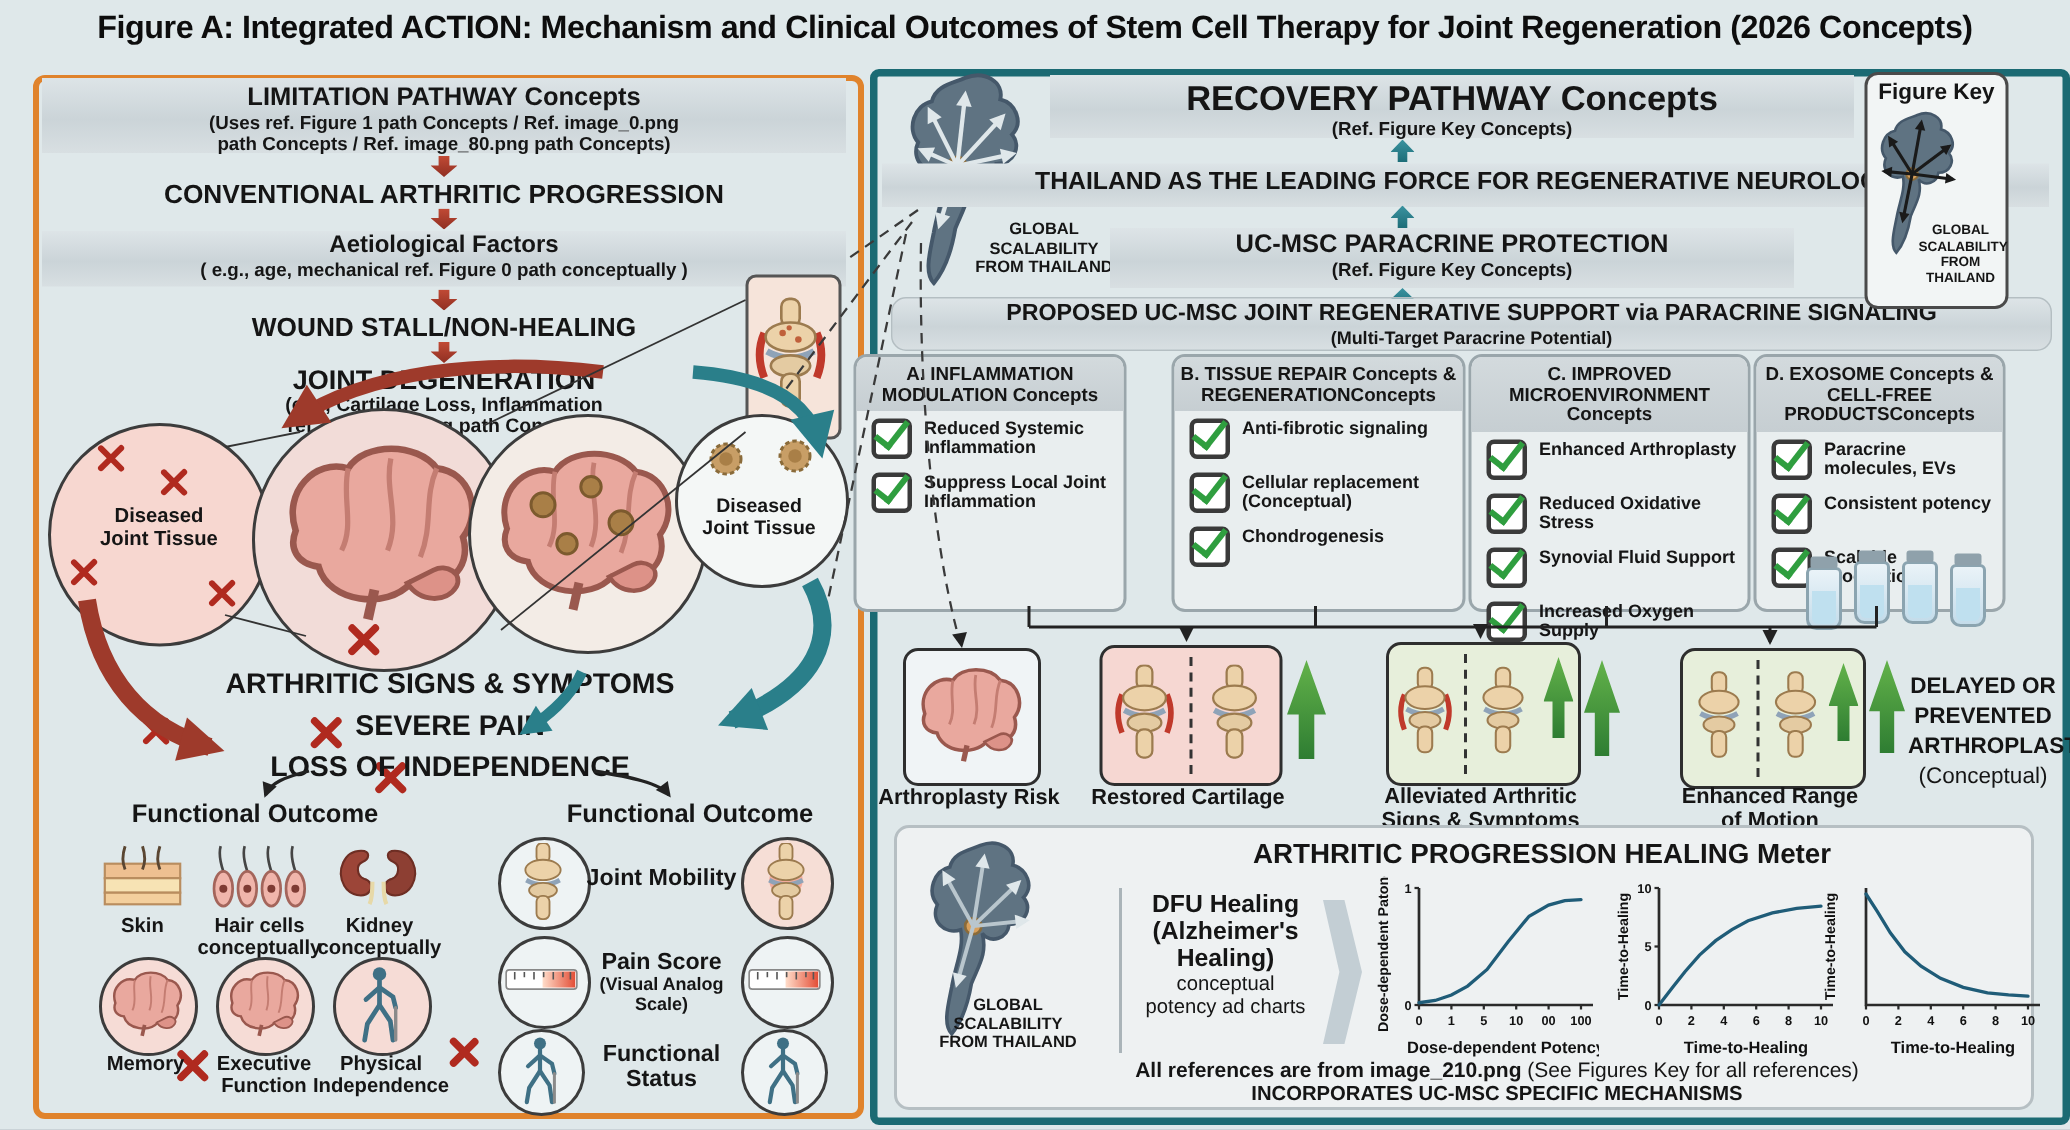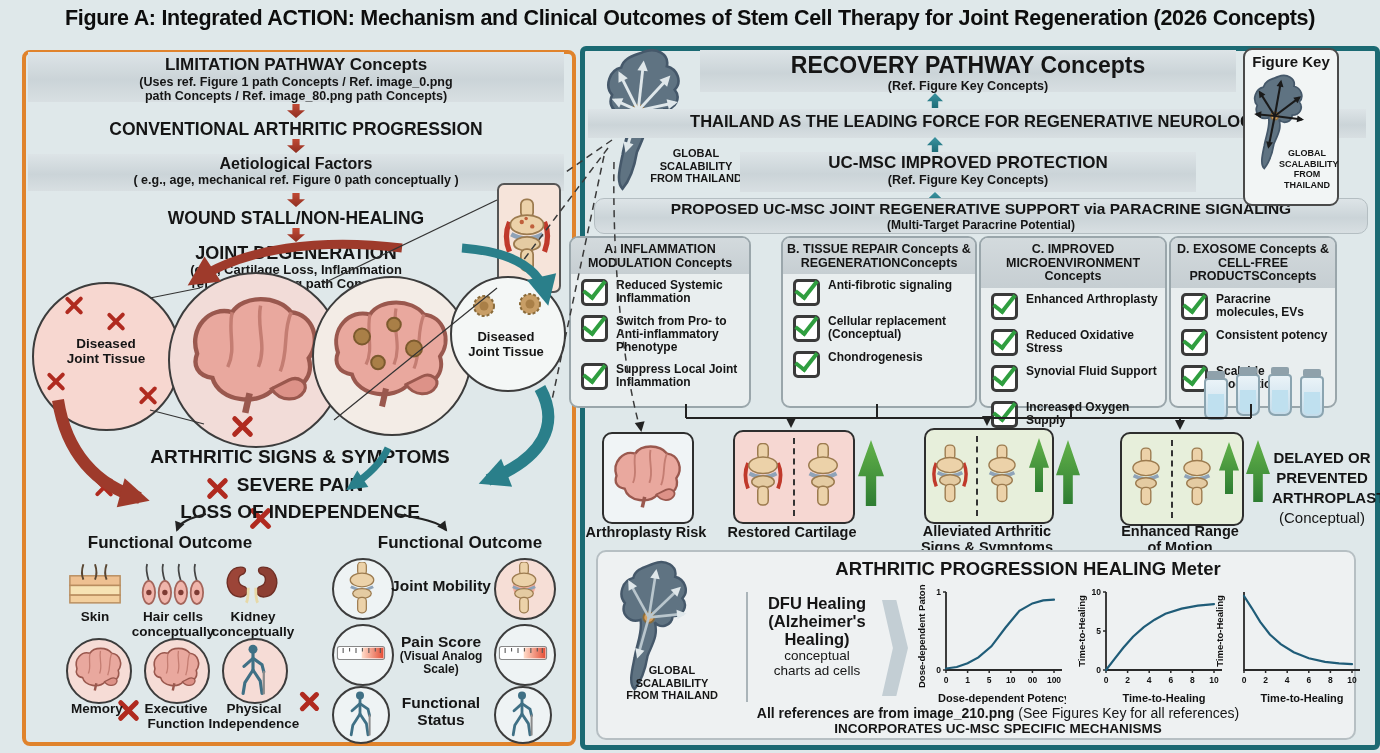--- a/index.html
+++ b/index.html
@@ -330,21 +330,21 @@
   </div>
 
   <div class="abs strip" style="left:700px;top:50px;width:536px;height:42px;">
     <div class="ctr b" style="font-size:23px;padding-top:2px;">RECOVERY PATHWAY Concepts</div>
     <div class="ctr b" style="font-size:12.5px;">(Ref. Figure Key Concepts)</div>
   </div>
   <div class="abs teal ar-up" style="left:927px;top:93px;width:16px;height:15px;"></div>
   <div class="abs strip ctr b" style="left:588px;top:109px;width:778px;height:26px;font-size:16.5px;padding-top:3px;">THAILAND AS THE LEADING FORCE FOR REGENERATIVE NEUROLOGY</div>
   <div class="abs teal ar-up" style="left:927px;top:137px;width:16px;height:15px;"></div>
   <div class="abs strip" style="left:740px;top:152px;width:456px;height:40px;">
-    <div class="ctr b" style="font-size:17px;padding-top:1px;">UC-MSC IMPROVED PROTECTION</div>
+    <div class="ctr b" style="font-size:17px;padding-top:1px;">UC-MSC PARACRINE PROTECTION</div>
     <div class="ctr b" style="font-size:12.5px;">(Ref. Figure Key Concepts)</div>
   </div>
   <div class="abs teal ar-up" style="left:927px;top:192px;width:16px;height:14px;"></div>
   <div class="abs strip roundbox" style="left:594px;top:198px;width:772px;height:34px;border:1px solid #b4bec2;">
     <div class="ctr b" style="font-size:15.5px;padding-top:1px;">PROPOSED UC-MSC JOINT REGENERATIVE SUPPORT via PARACRINE SIGNALING</div>
     <div class="ctr b" style="font-size:12px;">(Multi-Target Paracrine Potential)</div>
   </div>
 
   <div class="abs keybox" style="left:1243px;top:48px;width:92px;height:154px;">
     <div class="ctr b" style="font-size:15px;padding-top:3px;">Figure Key</div>
@@ -368,24 +368,20 @@
   </div>
 
   <div class="abs col" style="left:569px;top:236px;width:178px;height:168px;">
     <div class="colhead">A. INFLAMMATION MODULATION Concepts</div>
     <div class="colitem">
         <span class="cbx"></span>
         <span>Reduced Systemic Inflammation</span>
       </div>
     <div class="colitem">
         <span class="cbx"></span>
-        <span>Switch from Pro- to Anti-inflammatory Phenotype</span>
-      </div>
-    <div class="colitem">
-        <span class="cbx"></span>
         <span>Suppress Local Joint Inflammation</span>
       </div>
   </div>
   <div class="abs col" style="left:781px;top:236px;width:192px;height:168px;">
     <div class="colhead">B. TISSUE REPAIR Concepts &amp; REGENERATIONConcepts</div>
     <div class="colitem">
         <span class="cbx"></span>
         <span>Anti-fibrotic signaling</span>
       </div>
     <div class="colitem">
@@ -526,21 +522,21 @@
       <span style="display:block;">FROM THAILAND</span>
     </div>
 
     <div style="position:absolute;left:148px;top:40px;height:110px;border-left:2px solid #aab4b9;"></div>
 
     <div class="ctr" style="position:absolute;left:156px;top:42px;width:126px;">
       <span class="dfu-big" style="display:block;">DFU Healing</span>
       <span class="dfu-big" style="display:block;">(Alzheimer's</span>
       <span class="dfu-big" style="display:block;">Healing)</span>
       <span class="dfu-sm" style="display:block;">conceptual</span>
-      <span class="dfu-sm" style="display:block;">charts ad cells</span>
+      <span class="dfu-sm" style="display:block;">potency ad charts</span>
     </div>
     <div class="chev" style="position:absolute;left:284px;top:48px;width:26px;height:96px;"></div>
 
     <div class="minichart" style="position:absolute;left:318px;top:32px;"><svg width="150" height="122" viewBox="0 0 150 122">
           <path d="M30,8 L30,86 L146,86" stroke="#2a2a2a" stroke-width="1.8" fill="none"></path>
           <line x1="27" y1="86" x2="30" y2="86" stroke="#2a2a2a" stroke-width="1.5"></line>
           <text x="25" y="89" text-anchor="end" font-size="8.5" font-weight="bold" fill="#111">0</text>
           <line x1="27" y1="8" x2="30" y2="8" stroke="#2a2a2a" stroke-width="1.5"></line>
           <text x="25" y="11" text-anchor="end" font-size="8.5" font-weight="bold" fill="#111">1</text>
           <line x1="30" y1="86" x2="30" y2="89" stroke="#2a2a2a" stroke-width="1.5"></line>

